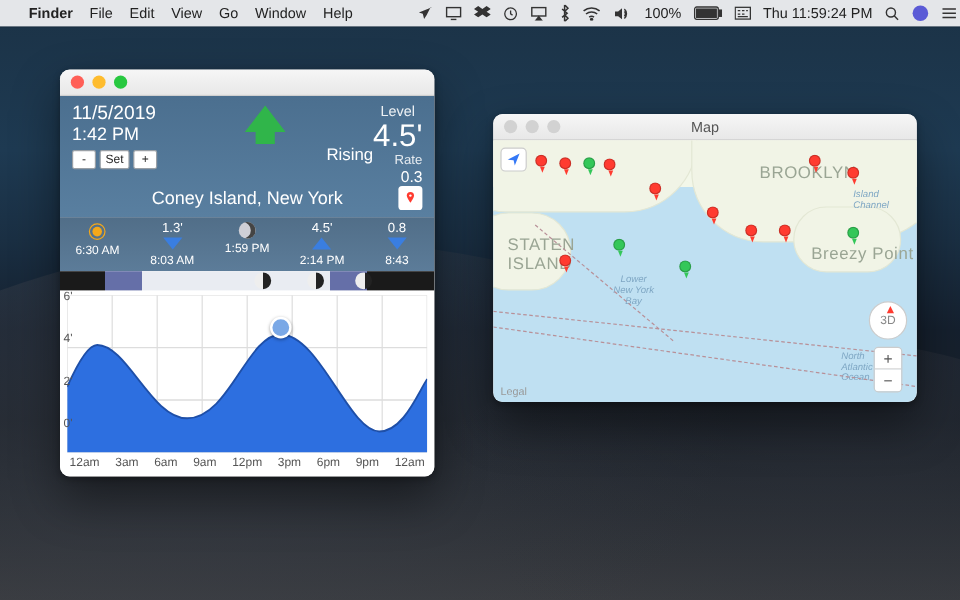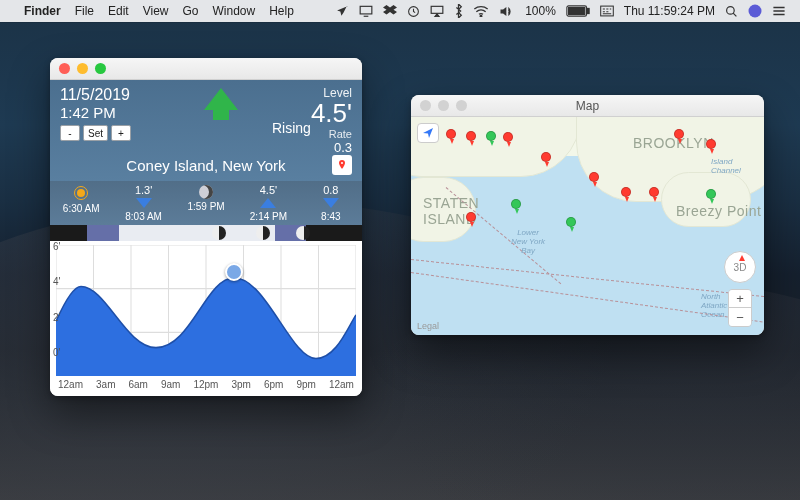--- a/index.html
+++ b/index.html
@@ -19,21 +19,21 @@
 .menubar {
   position:absolute; top:0; left:0; right:0; height:22px;
   background:rgba(245,245,247,.92);
   display:flex; align-items:center;
   font-size:12px; color:#222;
   box-shadow:0 1px 0 rgba(0,0,0,.1);
 }
 .menubar .left { display:flex; align-items:center; gap:14px; padding-left:10px; }
 .menubar .left .apple { font-size:13px; }
 .menubar .left .appname { font-weight:600; }
-.menubar .right { margin-left:auto; display:flex; align-items:center; gap:10px; padding-right:14px; }
+.menubar .right { margin-left:auto; display:flex; align-items:center; gap:10px; padding-right:2px; }
 .menubar .right span { display:inline-flex; align-items:center; }
 .menubar svg { display:block; }
 
 
 .window {
   position:absolute; background:#ececec;
   border-radius:8px; box-shadow:0 18px 40px rgba(0,0,0,.45),0 2px 6px rgba(0,0,0,.3);
   overflow:hidden;
 }
 .titlebar {
@@ -64,21 +64,21 @@
 .tide-center { flex:1; text-align:right; }
 .arrow-up {
   width:0;height:0;margin:2px auto 0;
   border-left:17px solid transparent;border-right:17px solid transparent;
   border-bottom:22px solid #30b54a;
   position:relative;
 }
 .arrow-up::after{content:"";position:absolute;left:-8px;top:22px;width:16px;height:10px;background:#30b54a;}
 .tide-status{font-size:14px;margin-top:10px;}
 .tide-right{ text-align:right; }
-.tide-level-lbl{font-size:12px;opacity:.9;}
+.tide-level-lbl{font-size:12px;opacity:.9;text-align:center;}
 .tide-level-val{font-size:26px;line-height:1;}
 .tide-rate-lbl{font-size:11px;opacity:.85;margin-top:2px;}
 .tide-rate-val{font-size:13px;}
 .tide-loc{ text-align:center; font-size:15px; padding:2px 0 3px; position:relative;}
 .loc-pin{position:absolute;right:0;top:0;width:20px;height:20px;background:#fff;border-radius:3px;display:flex;align-items:center;justify-content:center;}
 .loc-pin svg{width:12px;height:12px;}
 
 .tide-events{display:flex;background:linear-gradient(#516e88,#5c7c99);padding:3px 0;}
 .tide-event{flex:1;min-width:0;text-align:center;font-size:10px;}
 .tide-event .val{font-size:11px;margin-bottom:1px;}

